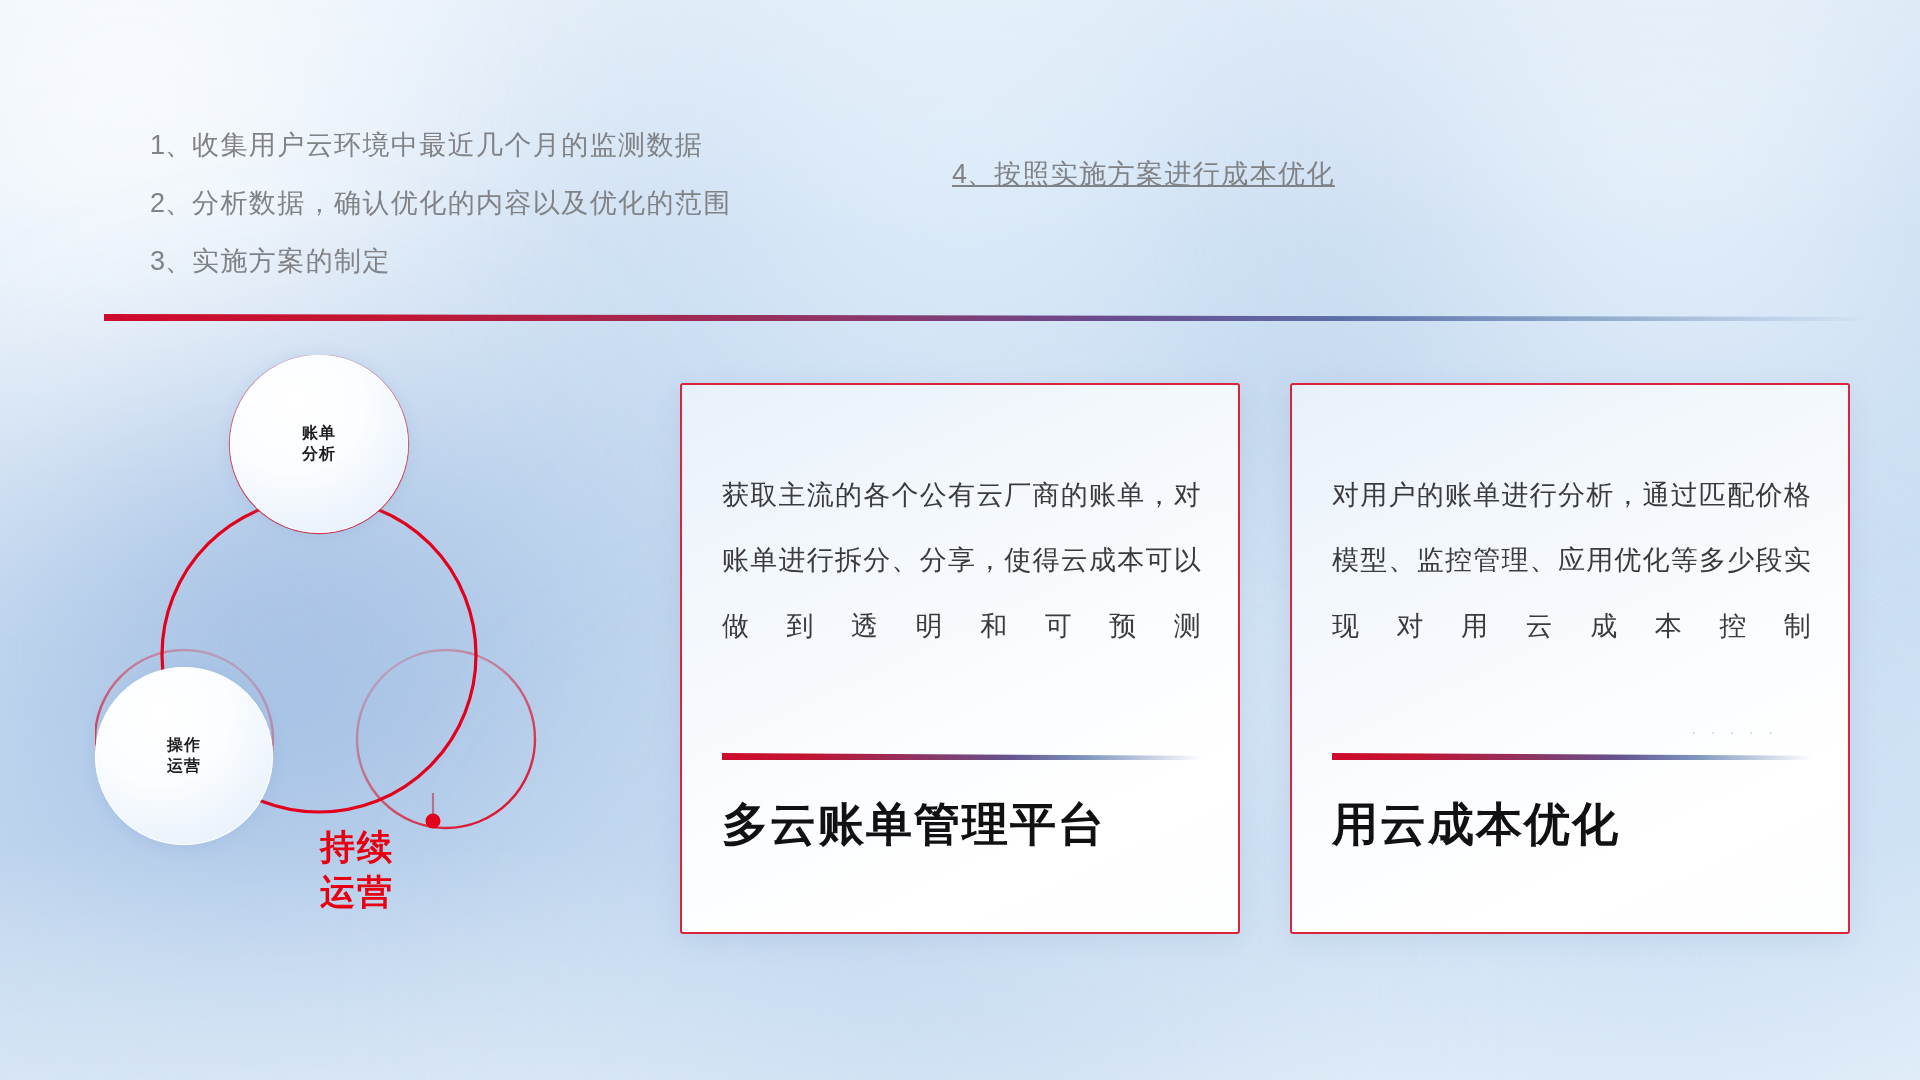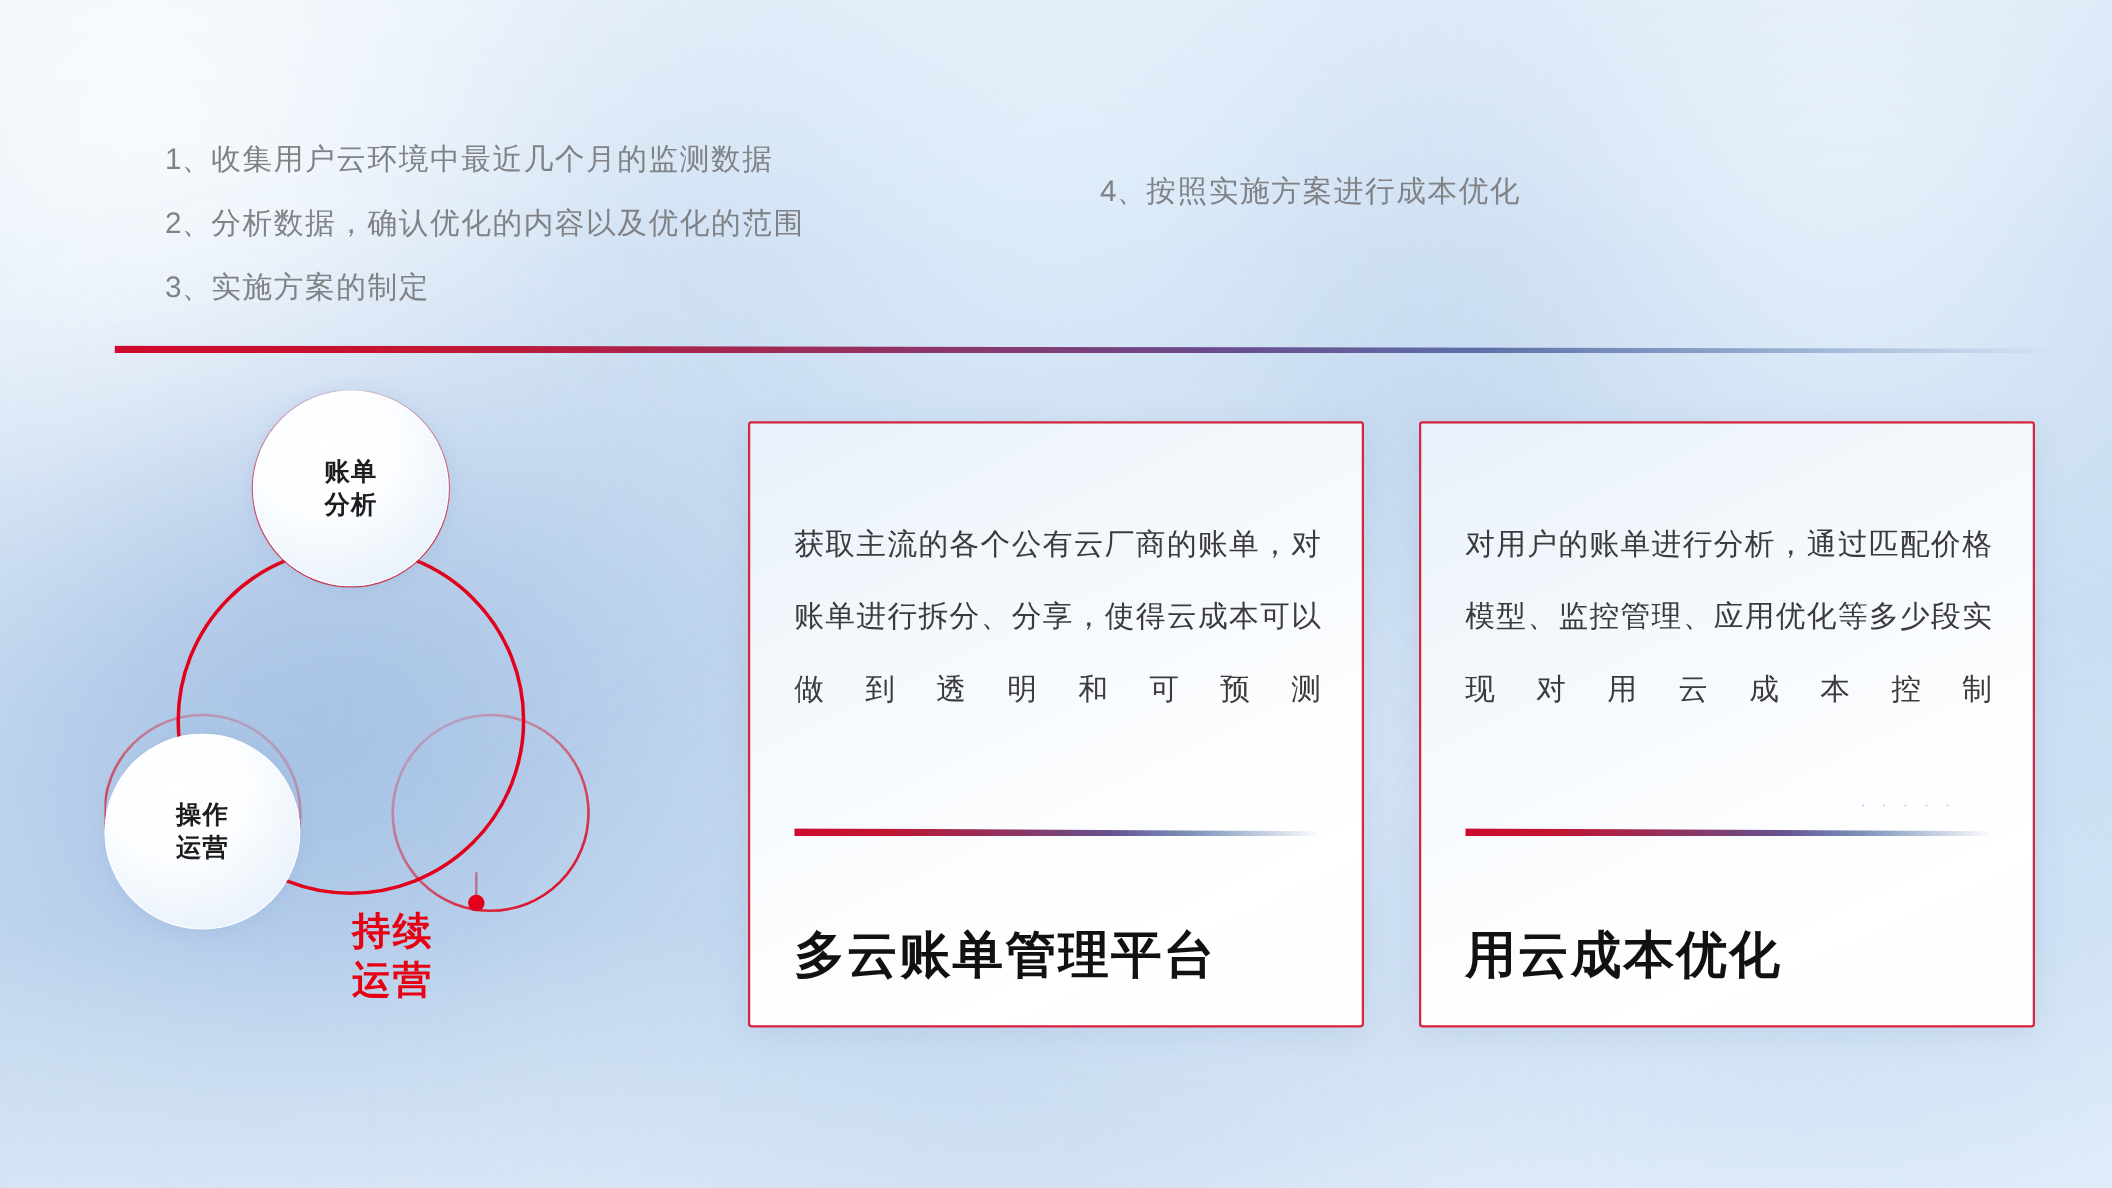--- a/index.html
+++ b/index.html
@@ -43,21 +43,21 @@
     font-size:27px;
     letter-spacing:1.4px;
     white-space:nowrap;
     line-height:1;
   }
   .step .num{ letter-spacing:0px; }
 
   .s1{ left:150px; top:132px;text-align:right; }
   .s2{ left:150px; top:190px; }
   .s3{ left:150px; top:248px; }
-  .s4{ left:1000px; top:161px; }
+  .s4{ left:952px; top:161px;text-decoration:underline; }
   .s5{ left:1000px; top:219px; }
 
   
   #top-divider{
     position:absolute; left:104px; top:314px; width:1768px; height:7px;
     background:linear-gradient(90deg,#cf0a2c 0%,#c21633 16%,#96305f 38%,#6b4a8b 56%,#5d6fa8 70%,#8fa9cc 84%,rgba(214,229,245,0) 100%);
     clip-path:polygon(0 0, 100% 42%, 100% 100%, 0 100%);
   }
 
   
@@ -69,21 +69,21 @@
     background:radial-gradient(circle at 36% 26%, #ffffff 0%, #fbfdff 40%, #eaf2fb 78%, #e1ecf8 100%);
     box-shadow:0 2px 16px rgba(120,155,200,.22), inset 0 0 0 1px rgba(255,255,255,.85);
     display:flex; align-items:center; justify-content:center;
     text-align:center;
   }
   .c-top{ left:135px; top:0px; width:178px; height:178px; }
   .c-bl{ left:0px; top:312px; width:178px; height:178px; }
   .c-br{ left:262px; top:295px; width:178px; height:178px; }
 
   .c-label{
-    font-size:23px; font-weight:700; color:#1d1d1f;
+    font-size:16px; font-weight:700; color:#1d1d1f;
     line-height:1.30; letter-spacing:1px;
   }
 
   #center-label{
     position:absolute; left:162px; top:470px; width:200px;
     text-align:center;
     color:#e60012;
     font-size:35px; font-weight:700; line-height:1.28; letter-spacing:2px;
     z-index:3;
   }
@@ -113,21 +113,20 @@
   .card-rule{
     position:absolute; left:40px; top:368px; width:480px; height:7px;
     background:linear-gradient(90deg,#cf0a2c 0%,#c01533 18%,#8d3464 42%,#64538f 60%,#7e96bf 76%,rgba(240,246,252,0) 100%);
     clip-path:polygon(0 0, 100% 38%, 100% 100%, 0 100%);
   }
   .card-title{
     position:absolute; left:40px; top:412px; right:36px;
     color:#111113;
     font-size:46px; font-weight:700; letter-spacing:2px;
     line-height:1.2;
-    margin-top:44px;
   }
   .dots{
     position:absolute; right:70px; top:338px;
     color:#b9c9dc; font-size:15px; letter-spacing:5px;
   }
 </style>
 </head>
 <body>
 
 <div id="bg">

